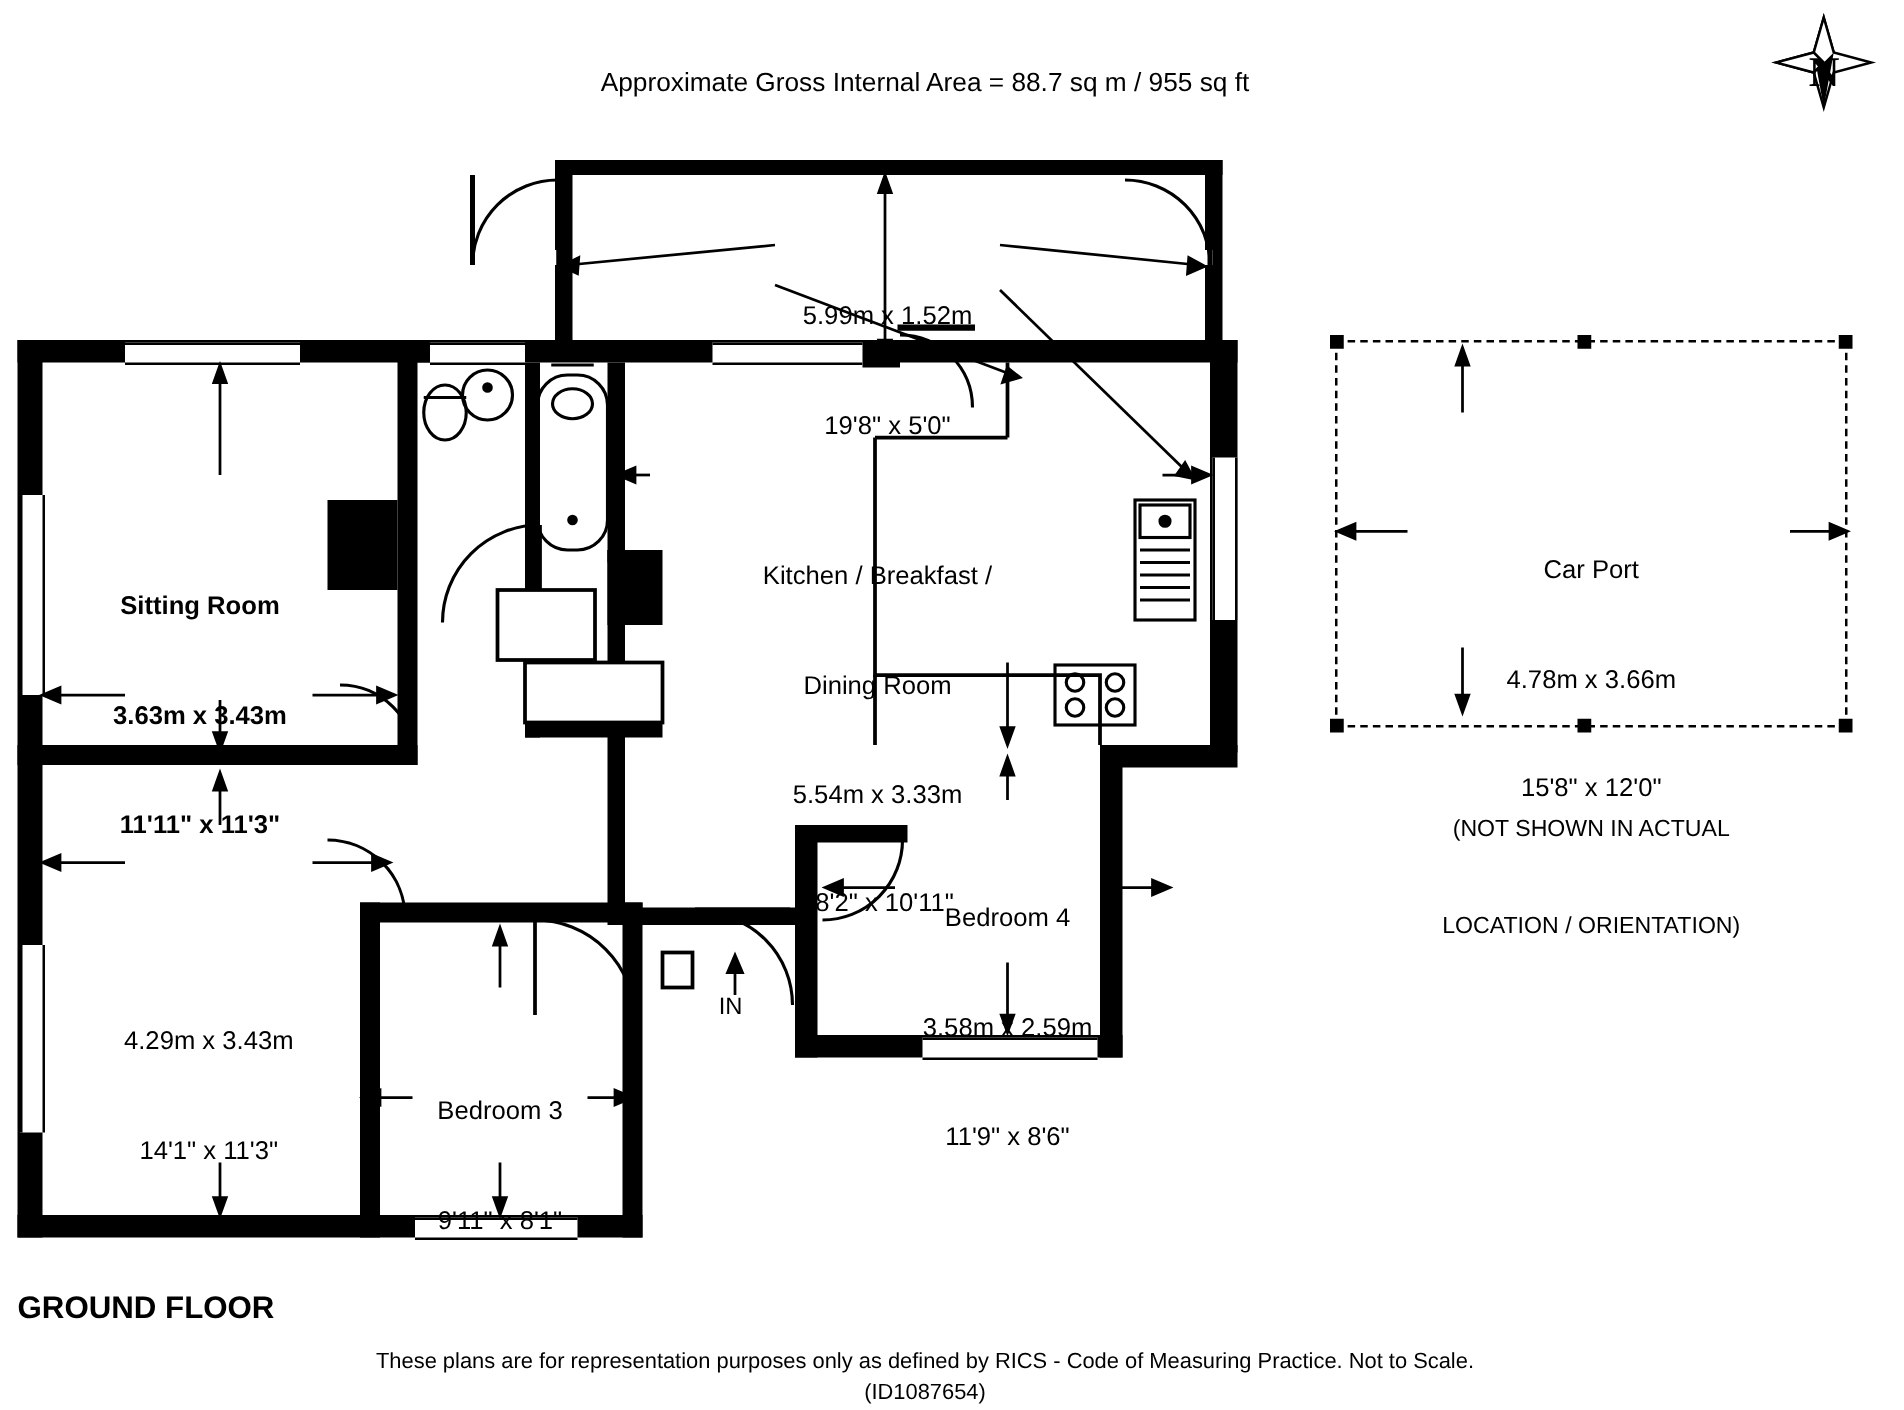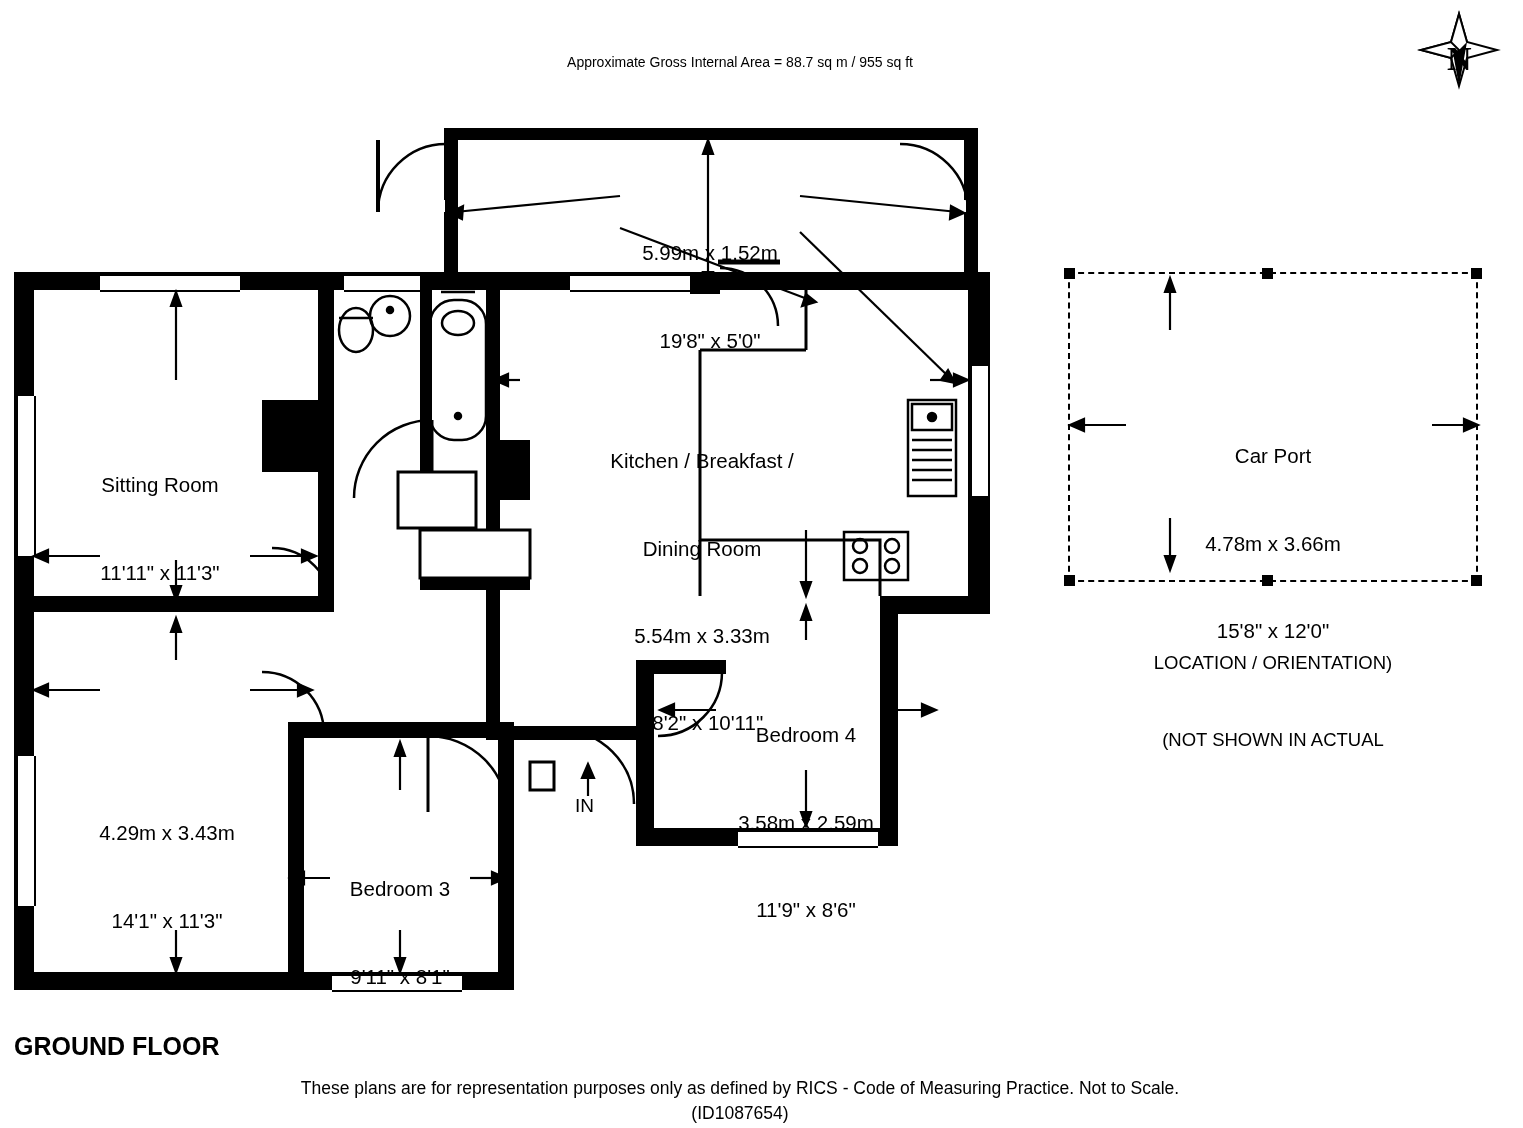--- a/index.html
+++ b/index.html
@@ -15,21 +15,21 @@
     color: #000000;
     overflow: hidden;
   }
   .abs { position: absolute; }
   .txt { white-space: pre; text-align: center; line-height: 1.25; }
 
   
   #header-area {
     left: 0; top: 52px; width: 1480px;
     text-align: center;
-    font-size: 14px;
+    font-size: 21px;
   }
   #header-area div { line-height: 1.45; }
 
   
   .wall { background: #000; position: absolute; }
 
   
   .fill { background: #fff; position: absolute; }
 
   
@@ -288,22 +288,23 @@
       <line x1="588" y1="770" x2="588" y2="796"></line>
       <polygon points="588,764 582,778 594,778"></polygon>
     </g>
   </svg>
 
   <div id="area-dim-1" class="txt">
     <div>5.99m x 1.52m</div>
     <div>19'8" x 5'0"</div>
   </div>
 
-  <div class="room-label" style="left:35px;top:412px;width:250px;">
+  <div class="room-label" style="left:35px;top:412px;width:250px;font-weight:bold;">
     <div class="rm-name">Sitting Room</div>
+    <div>3.63m x 3.43m</div>
     <div>11'11" x 11'3"</div>
   </div>
 
   <div class="room-label" style="left:552px;top:388px;width:300px;">
     <div class="rm-name">Kitchen / Breakfast /</div>
     <div class="rm-name">Dining Room</div>
     <div>5.54m x 3.33m</div>
     <div>18'2" x 10'11"</div>
   </div>
 
@@ -348,22 +349,22 @@
   </g>
 </svg>
 
 <div id="car-port-label">
   <div>Car Port</div>
   <div>4.78m x 3.66m</div>
   <div>15'8" x 12'0"</div>
 </div>
 
 <div id="car-port-note">
+  <div>(NOT SHOWN IN ACTUAL</div>
   <div>LOCATION / ORIENTATION)</div>
-  <div>(NOT SHOWN IN ACTUAL</div>
 </div>
 
 <div id="ground-floor">GROUND FLOOR</div>
 
 <div id="footer">
   <div>These plans are for representation purposes only as defined by RICS - Code of Measuring Practice. Not to Scale.</div>
   <div>(ID1087654)</div>
 </div>
 
 </body></html>

